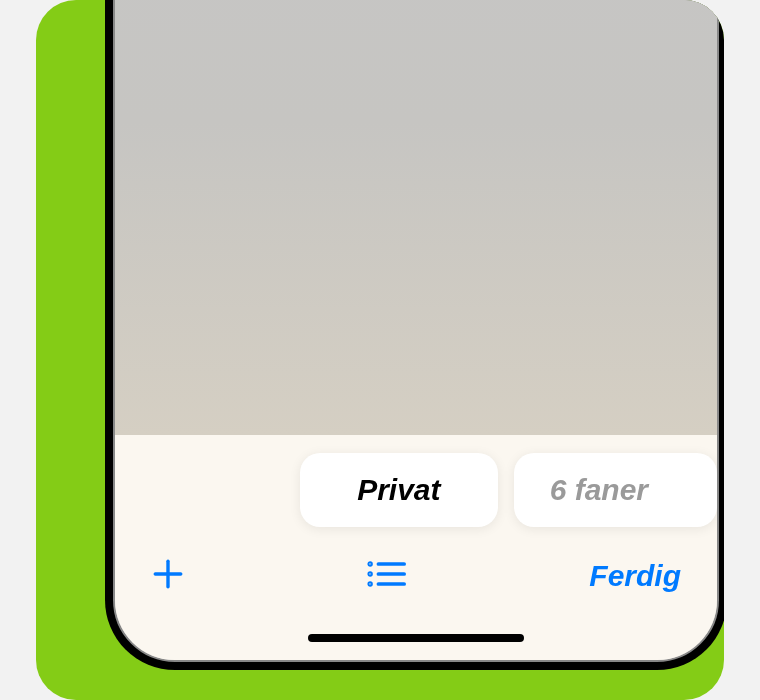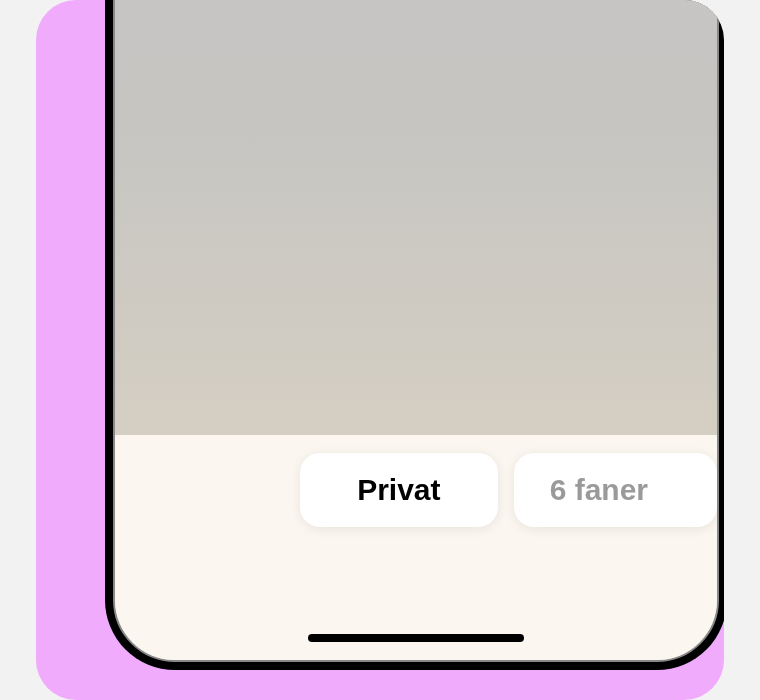--- a/index.html
+++ b/index.html
@@ -9,24 +9,25 @@
       background: #f2f2f2;
       font-family: -apple-system, BlinkMacSystemFont, 'Segoe UI', sans-serif;
       display: flex;
       justify-content: center;
       align-items: flex-start;
       overflow: hidden;
     }
     .outer-container {
       width: 688px;
       height: 700px;
-      background: #f0abfc;
+      background: #84cc16;
       border-radius: 40px;
       position: relative;
       overflow: hidden;
+      font-style: italic;
     }
     .phone-frame {
       position: absolute;
       left: 69px;
       top: -200px;
       width: 622px;
       height: 870px;
       background: #000;
       border-radius: 0 0 70px 70px;
       padding: 8px;
@@ -139,19 +140,42 @@
 
       <div class="content-area"></div>
 
       <div class="bottom-bar">
 
         <div class="tab-pills">
           <div class="pill pill-primary">Privat</div>
           <div class="pill pill-secondary">6 faner</div>
         </div>
 
+        <div class="toolbar">
+          <div class="toolbar-btn plus-icon">
+            <span>
+              <svg viewBox="0 0 24 24" fill="none" stroke="#007aff" stroke-width="2.4" stroke-linecap="round">
+                <line x1="12" y1="3" x2="12" y2="21"></line>
+                <line x1="3" y1="12" x2="21" y2="12"></line>
+              </svg>
+            </span>
+          </div>
+          <div class="toolbar-btn list-icon">
+            <span>
+              <svg viewBox="0 0 28 20" fill="none" stroke="#007aff" stroke-width="2.6" stroke-linecap="round">
+                <circle cx="2.2" cy="3" r="0.6" fill="#007aff"></circle>
+                <circle cx="2.2" cy="10" r="0.6" fill="#007aff"></circle>
+                <circle cx="2.2" cy="17" r="0.6" fill="#007aff"></circle>
+                <line x1="8" y1="3" x2="26" y2="3"></line>
+                <line x1="8" y1="10" x2="26" y2="10"></line>
+                <line x1="8" y1="17" x2="26" y2="17"></line>
+              </svg>
+            </span>
+          </div>
+          <div class="toolbar-btn done-btn">Ferdig</div>
+        </div>
 
         <div class="home-indicator"></div>
       </div>
 
     </div>
   </div>
 </div>
 
 </body></html>

